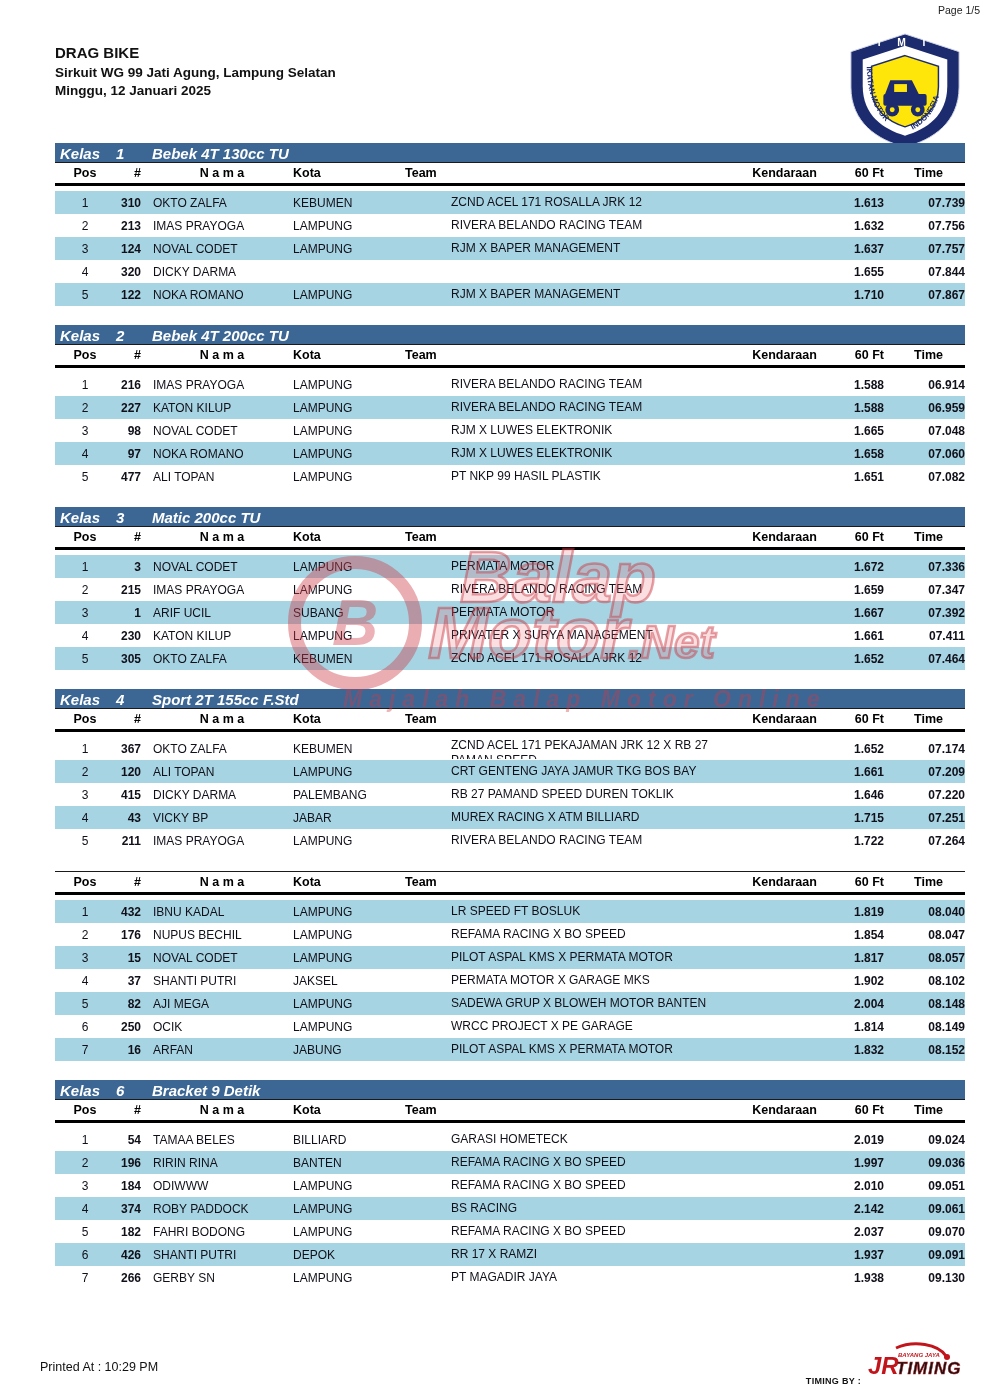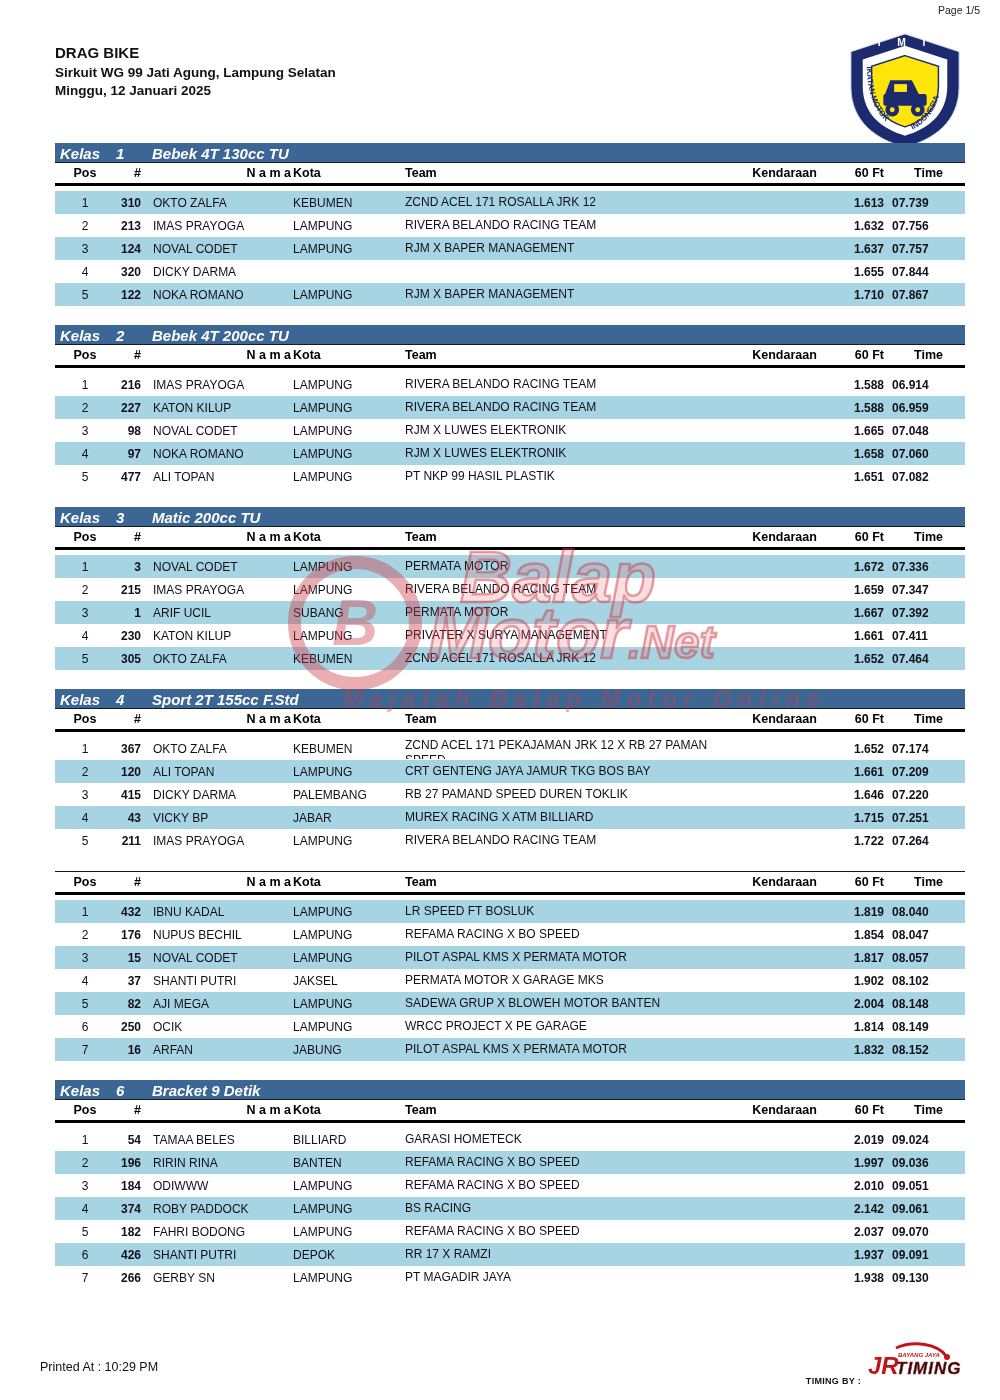--- a/index.html
+++ b/index.html
@@ -22,38 +22,38 @@
   .band{height:19px; line-height:22px; background:var(--band,#3c6795); color:#fff;
     font-style:italic; font-weight:bold; font-size:15px; position:relative;}
   .bk{padding-left:5px;}
   .bn{margin-left:16px;}
   .bt{position:absolute; left:97px; top:0;}
   table{border-collapse:collapse; table-layout:fixed; width:910px;}
   th{font-size:12.5px; font-weight:bold; height:20px; padding:0;
      border-bottom:3px solid #000; border-top:1px solid #1a1a1a; color:#000;}
   th.h0{text-align:center;}
   th.h1{text-align:right; padding-right:6px;}
-  th.h2{text-align:right; padding-left:6px;}
+  th.h2{text-align:center; padding-left:6px;}
   th.h3{text-align:left; padding-left:2px;}
   th.h4{text-align:left; padding-left:4px;}
   th.h5{text-align:center;}
   th.h6{text-align:right; padding-right:8px;}
   th.h7{text-align:center;}
   td{font-size:12px; height:23px; padding:0; color:#10101a; overflow:hidden; white-space:nowrap; vertical-align:middle;}
   tr.shaded td{background:var(--shade,#a7d4e2);}
   tr.gap td{height:5px; background:#fff;}
   td.c0{text-align:center;}
   td.c1{text-align:right; padding-right:6px; font-weight:bold;}
   td.c2{text-align:left; padding-left:6px;}
   td.c3{text-align:left; padding-left:2px;}
   td.c4{text-align:left; padding-left:4px;}
   td.c5{text-align:center;}
   td.c6{text-align:right; padding-right:8px; font-weight:bold;}
-  td.c7{text-align:left; font-weight:bold;}
-  .team-wrap{max-height:21px; overflow:hidden; line-height:15px; white-space:normal;}
+  td.c7{text-align:right; font-weight:bold;}
+  .team-wrap{max-height:21px; overflow:hidden; line-height:15px; white-space:normal;margin-left:46px;}
   
   .watermark{position:absolute; left:288px; top:548px; width:645px; height:172px;
     pointer-events:none; z-index:5; font-style:italic; font-weight:bold;}
   .wm-badge{position:absolute; left:0; top:8px; width:108px; height:108px; border-radius:50%;
     border:13px solid rgba(205,60,72,.42); display:flex; align-items:center; justify-content:center;}
   .wm-b{font-size:64px; color:rgba(205,60,72,.40);}
   .wm-line1{position:absolute; left:172px; top:-12px; font-size:72px;
     color:rgba(230,90,100,.20); -webkit-text-stroke:2.5px rgba(200,50,62,.45);}
   .wm-line2{position:absolute; left:140px; top:44px; font-size:72px;
     color:rgba(230,90,100,.20); -webkit-text-stroke:2.5px rgba(200,50,62,.45);}

